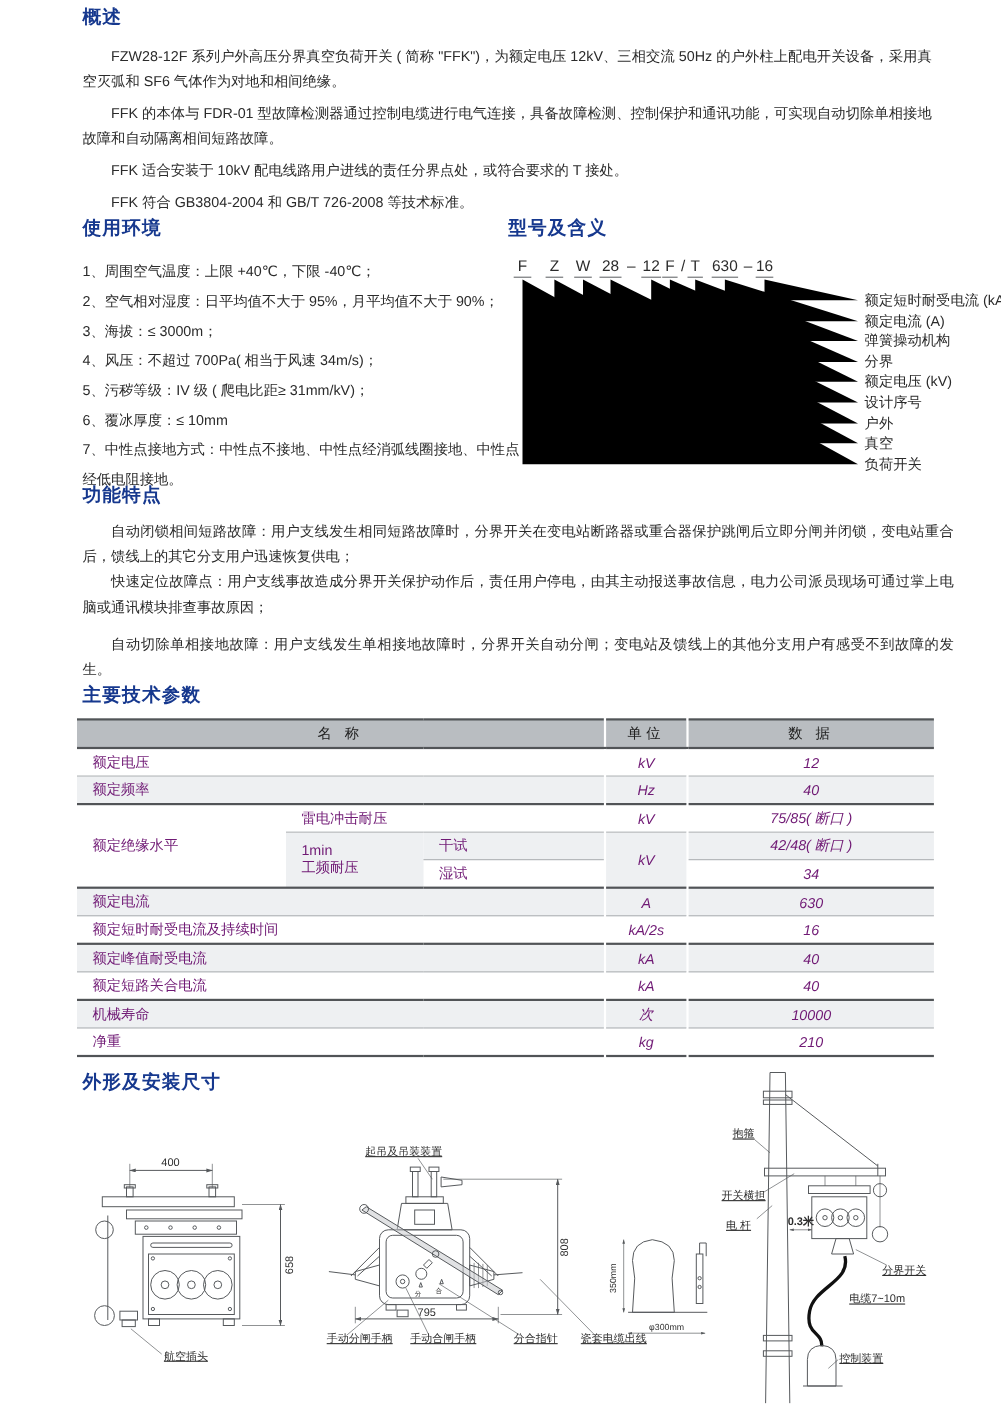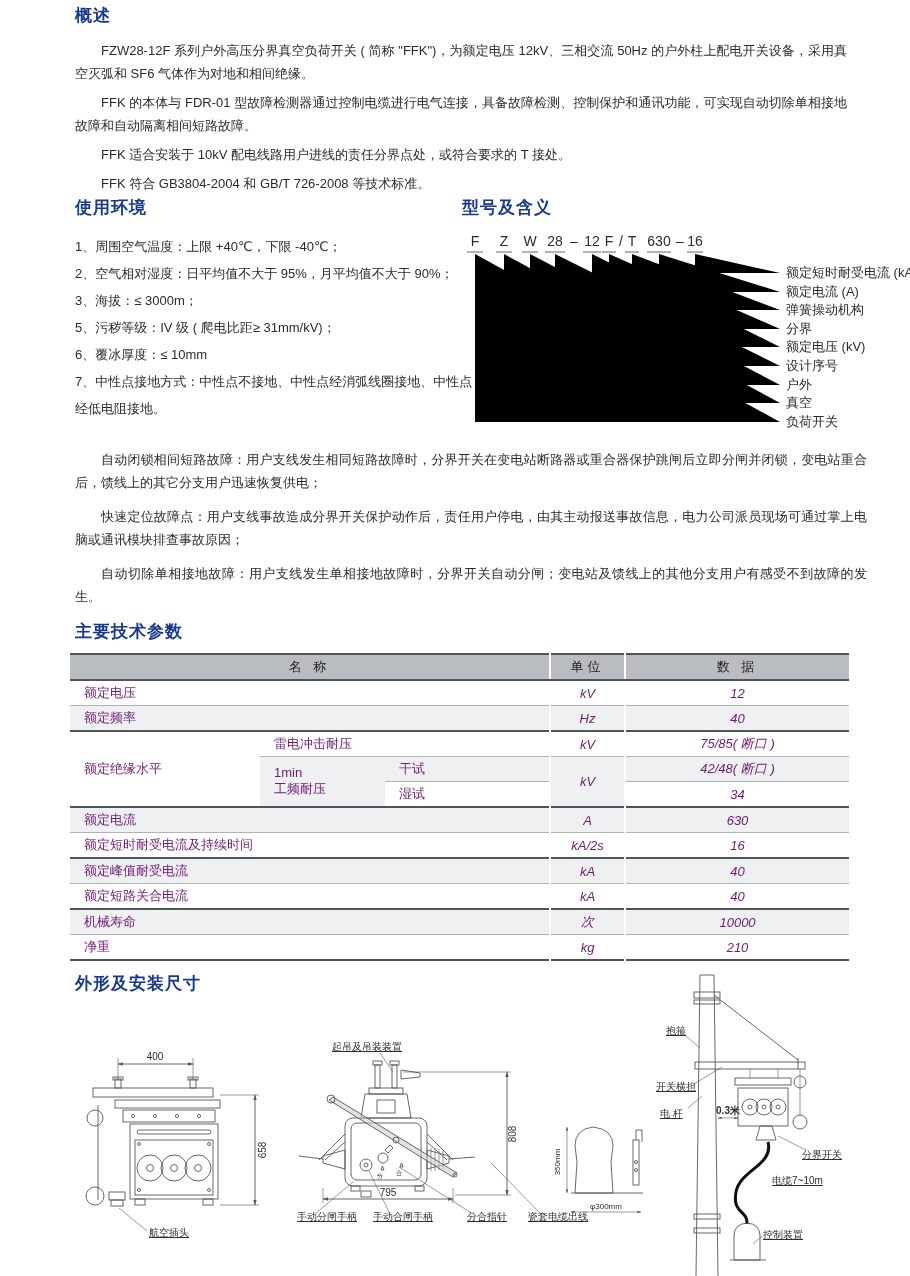--- a/index.html
+++ b/index.html
@@ -64,20 +64,21 @@
     <p class="para">FFK 适合安装于 10kV 配电线路用户进线的责任分界点处，或符合要求的 T 接处。</p>
     <p class="para">FFK 符合 GB3804-2004 和 GB/T 726-2008 等技术标准。</p>
   </div>
 
   <div class="sec" style="top:196px;left:75px;width:400px;">
     <h2 class="hd">使用环境</h2>
     <div style="height:14px"></div>
     <div class="env-item">1、周围空气温度：上限 +40℃，下限 -40℃；</div>
     <div class="env-item">2、空气相对湿度：日平均值不大于 95%，月平均值不大于 90%；</div>
     <div class="env-item">3、海拔：≤ 3000m；</div>
+    <div class="env-item">4、风压：不超过 700Pa( 相当于风速 34m/s)；</div>
     <div class="env-item">5、污秽等级：IV 级 ( 爬电比距≥ 31mm/kV)；</div>
     <div class="env-item">6、覆冰厚度：≤ 10mm</div>
     <div class="env-item">7、中性点接地方式：中性点不接地、中性点经消弧线圈接地、中性点经低电阻接地。</div>
   </div>
 
   <div class="sec" style="top:196px;left:462px;width:448px;">
     <h2 class="hd">型号及含义</h2>
   </div>
   <svg class="model-svg sec" style="top:228px;left:462px;" width="448" height="212" viewBox="0 0 448 212">
 
@@ -119,22 +120,23 @@
     <text class="mlab" x="324" y="86">弹簧操动机构</text>
     <text class="mlab" x="324" y="105">分界</text>
     <text class="mlab" x="324" y="123">额定电压 (kV)</text>
     <text class="mlab" x="324" y="142">设计序号</text>
     <text class="mlab" x="324" y="161">户外</text>
     <text class="mlab" x="324" y="179">真空</text>
     <text class="mlab" x="324" y="198">负荷开关</text>
   </svg>
 
   <div class="sec" style="top:438px;left:75px;width:792px;">
+    <h2 class="hd">功能特点</h2>
     <div style="height:10px"></div>
-    <p class="para" style="margin-bottom:11px">自动闭锁相间短路故障：用户支线发生相同短路故障时，分界开关在变电站断路器或重合器保护跳闸后立即分闸并闭锁，变电站重合后，馈线上的其它分支用户迅速恢复供电；</p>
+    <p class="para" style="margin-bottom:0">自动闭锁相间短路故障：用户支线发生相同短路故障时，分界开关在变电站断路器或重合器保护跳闸后立即分闸并闭锁，变电站重合后，馈线上的其它分支用户迅速恢复供电；</p>
     <p class="para" style="margin-bottom:11px">快速定位故障点：用户支线事故造成分界开关保护动作后，责任用户停电，由其主动报送事故信息，电力公司派员现场可通过掌上电脑或通讯模块排查事故原因；</p>
     <p class="para">自动切除单相接地故障：用户支线发生单相接地故障时，分界开关自动分闸；变电站及馈线上的其他分支用户有感受不到故障的发生。</p>
   </div>
 
   <div class="sec" style="top:620px;left:70px;width:790px;">
     <h2 class="hd" style="margin-left:5px">主要技术参数</h2>
     <table class="params">
       <colgroup>
         <col style="width:190px">
           <col style="width:125px">

